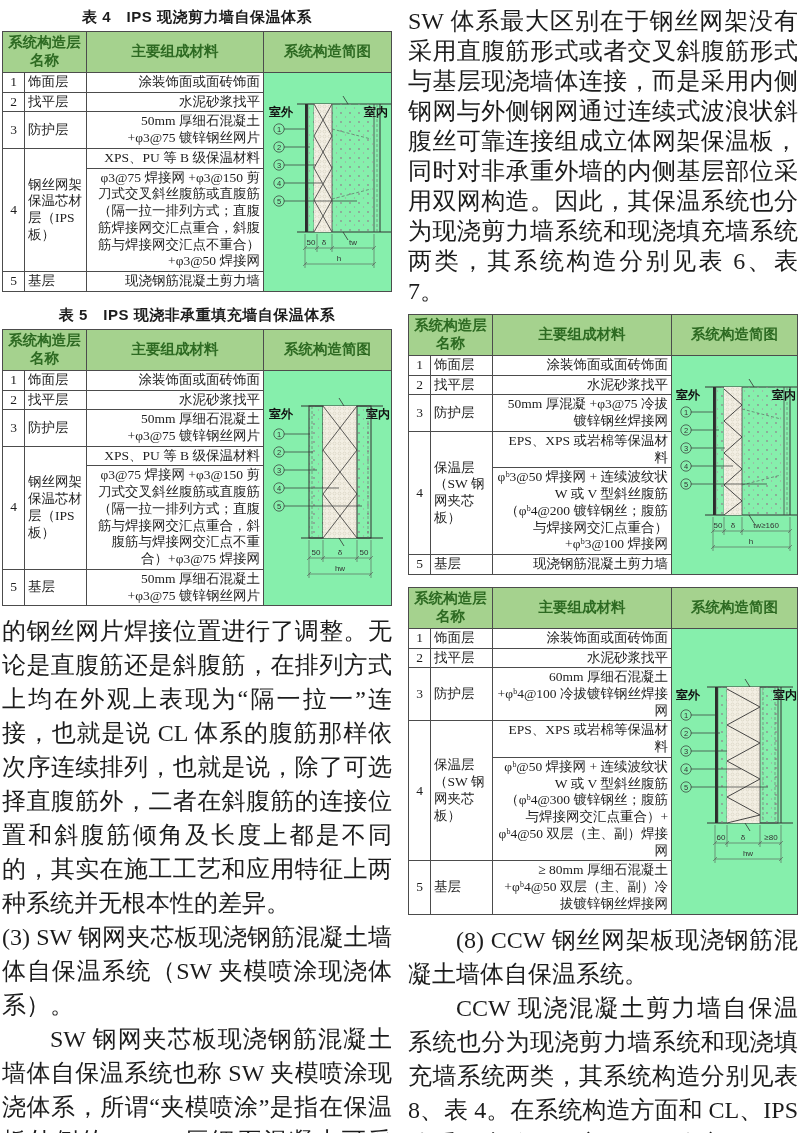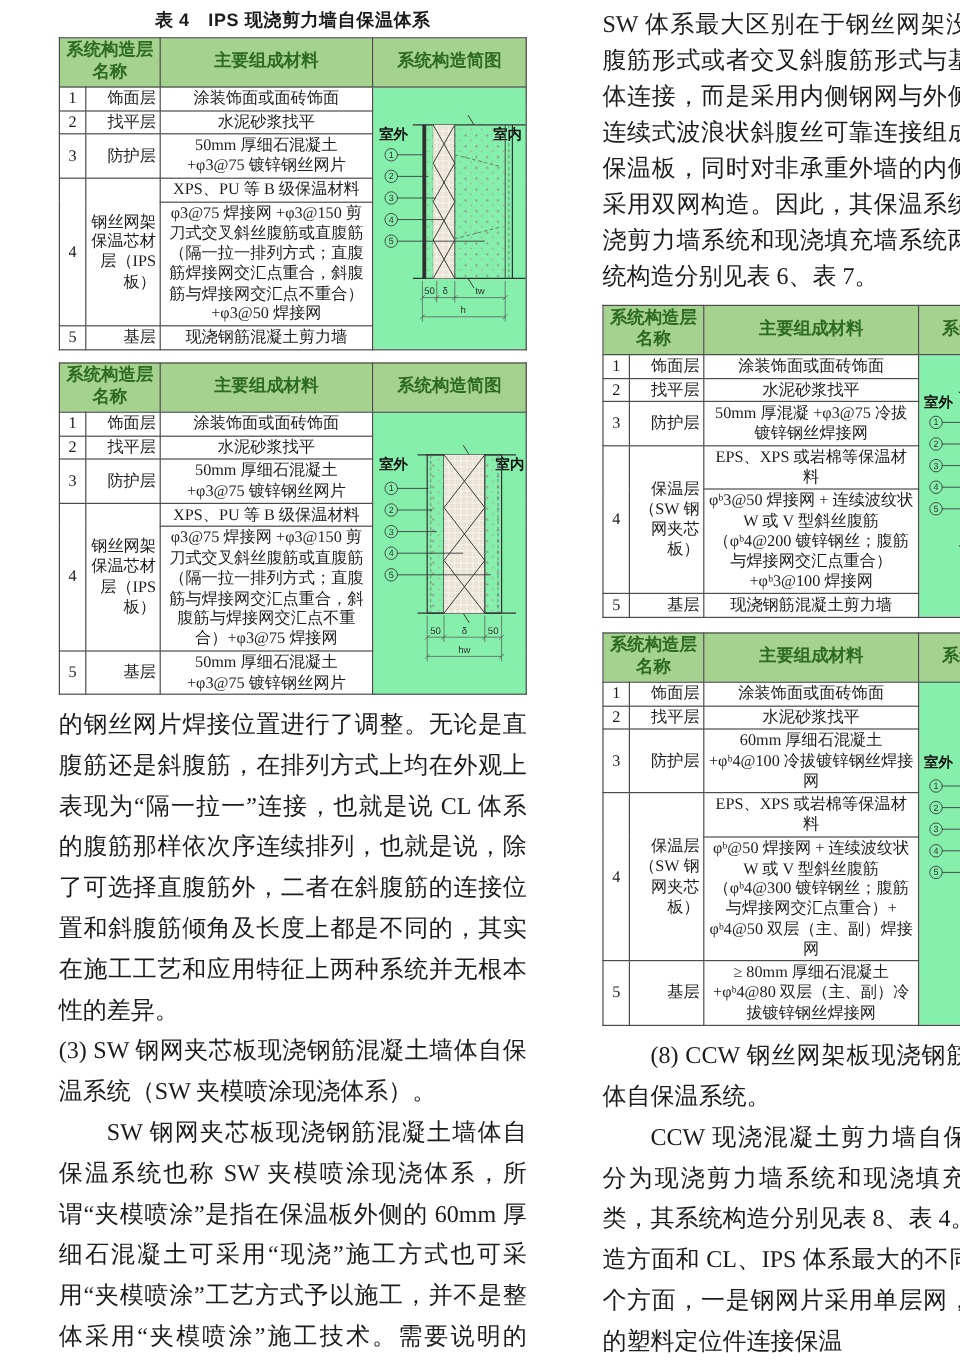--- a/index.html
+++ b/index.html
@@ -2,41 +2,41 @@
 <html><head>
 <meta charset="utf-8">
 <style>
   html,body{margin:0;padding:0;background:#ffffff;}
   .page{
     width:800px;height:1133px;box-sizing:border-box;overflow:hidden;
     background:#fff;color:#1c1c1c;
     font-family:"Liberation Serif","DejaVu Serif",serif;
     display:flex;gap:16px;padding:4px 4px 0 2px;
   }
-  .col{width:390px;flex:0 0 390px;margin-left:47px;}
+  .col{width:390px;flex:0 0 390px;}
   .tbl-title{
     text-align:center;font-weight:bold;font-size:15px;
     font-family:"Liberation Sans","DejaVu Sans",sans-serif;
     margin:4px 0 4px 0;letter-spacing:.5px;
   }
   table.sys{border-collapse:collapse;width:100%;table-layout:fixed;}
   table.sys th,table.sys td{
     border:1.6px solid #4c4c4c;padding:1px 3px;
     font-size:13.5px;line-height:1.24;vertical-align:middle;
   }
   table.sys th{
     background:#a5d28e;color:#2d6a22;font-weight:bold;font-size:14.5px;
     font-family:"Liberation Sans","DejaVu Sans",sans-serif;
     height:38px;text-align:center;padding:1px 2px;
   }
   td.num{text-align:center;width:22px;padding:1px 1px;}
-  td.name{text-align:right;width:62px;padding:1px 2px;}
-  td.mat{text-align:center;white-space:pre-line;}
+  td.name{text-align:left;width:62px;padding:1px 2px;}
+  td.mat{text-align:right;white-space:pre-line;}
   td.diag{width:128px;padding:0;text-align:center;vertical-align:middle;background:#86efac;}
-  .para{font-size:20px;line-height:34px;text-align:justify;margin:0;}
+  .para{font-size:24px;line-height:34px;text-align:justify;margin:0;}
   .para.lh30{line-height:30px;}
   .indent{text-indent:2em;}
   .gap8{height:8px;} .gap12{height:12px;} .gap10{height:10px;}
   svg text{font-family:"Liberation Sans","DejaVu Sans",sans-serif;}
   svg .room{font-size:12px;font-weight:bold;fill:#111;}
   svg .dim{font-size:8px;fill:#333;}
   svg .co{font-size:7.5px;fill:#333;}
 </style>
 </head>
 <body>
@@ -144,20 +144,21 @@
           <td class="name">基层</td>
           <td class="mat">现浇钢筋混凝土剪力墙</td>
         </tr>
       </tbody>
         </table>
     </div>
 
     <div class="gap10"></div>
 
     <div>
+      <div class="tbl-title">表 5　IPS 现浇非承重填充墙自保温体系</div>
       <table class="sys">
         <colgroup>
             <col style="width:22px">
             <col style="width:62px">
             <col>
             <col style="width:128px">
           </colgroup>
         <tbody>
             <tr>
           <th colspan="2">系统构造层名称</th>
@@ -423,21 +424,21 @@
           <td class="num" rowspan="2">4</td>
           <td class="name" rowspan="2">保温层（SW 钢网夹芯板）</td>
           <td class="mat">EPS、XPS 或岩棉等保温材料</td>
         </tr>
         <tr>
           <td class="mat">φᵇ@50 焊接网 + 连续波纹状 W 或 V 型斜丝腹筋（φᵇ4@300 镀锌钢丝；腹筋与焊接网交汇点重合）+ φᵇ4@50 双层（主、副）焊接网</td>
         </tr>
         <tr>
           <td class="num">5</td>
           <td class="name">基层</td>
-          <td class="mat">≥ 80mm 厚细石混凝土 +φᵇ4@80 双层（主、副）冷拔镀锌钢丝焊接网</td>
+          <td class="mat">≥ 80mm 厚细石混凝土 +φᵇ4@50 双层（主、副）冷拔镀锌钢丝焊接网</td>
         </tr>
       </tbody>
         </table>
     </div>
 
     <div class="gap8"></div>
     <p class="para indent">(8) CCW 钢丝网架板现浇钢筋混凝土墙体自保温系统。</p>
     <p class="para indent">CCW 现浇混凝土剪力墙自保温系统也分为现浇剪力墙系统和现浇填充墙系统两类，其系统构造分别见表 8、表 4。在系统构造方面和 CL、IPS 体系最大的不同主要是两个方面，一是钢网片采用单层网，通过专用的塑料定位件连接保温</p>
   </div>
 </div>

